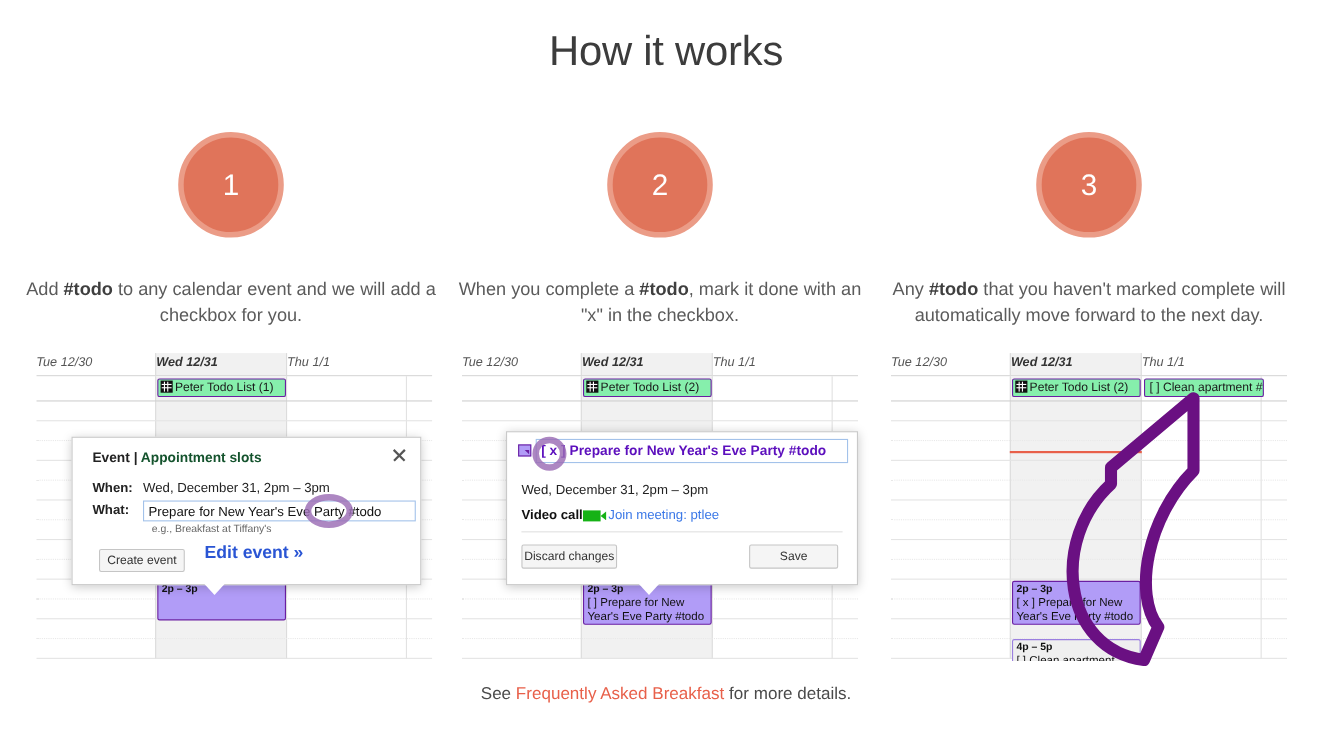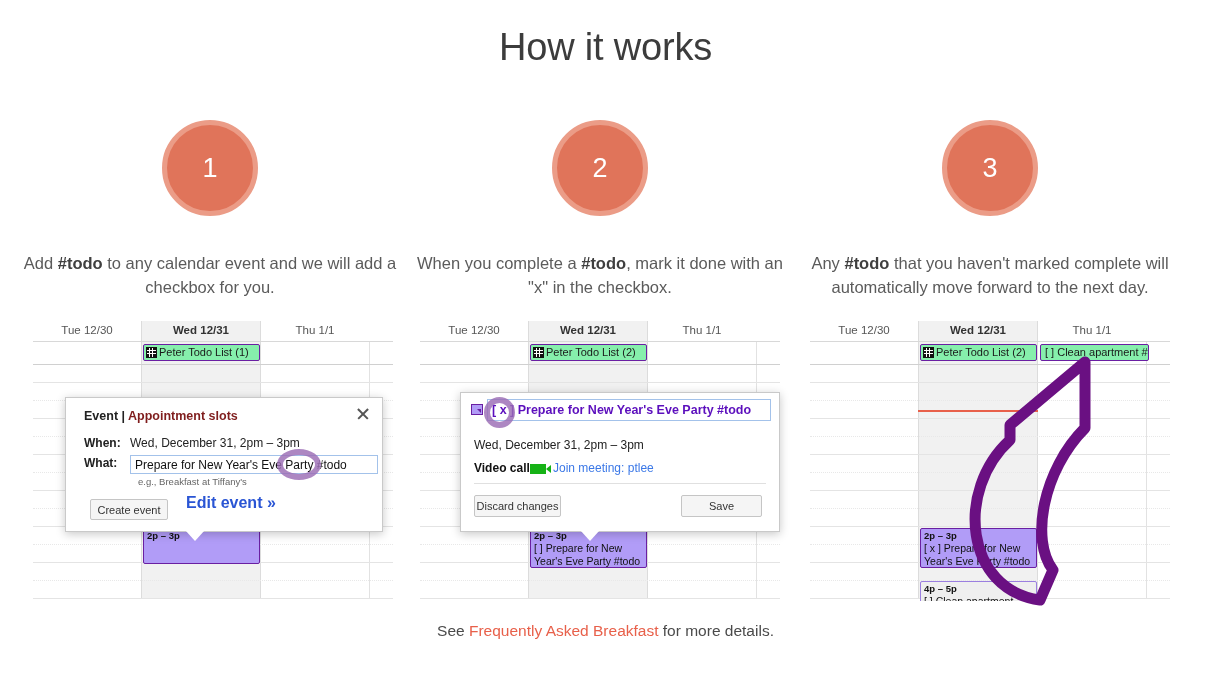--- a/index.html
+++ b/index.html
@@ -54,22 +54,22 @@
     overflow:hidden;font-size:11px;color:#444;
   }
   .col-1 .cal{margin-left:18px;}
   .col-2 .cal{margin-left:15px;}
   .col-3 .cal{margin-left:15px;}
 
   .cal-head{
     position:relative;height:20px;width:100%;
   }
   .cal-head .dayhdr{
-    position:absolute;top:0;text-align:center;font-size:11.5px;color:#555;
-    height:20px;line-height:18px;
+    position:absolute;top:0;text-align:left;font-size:11.5px;color:#555;
+    height:20px;line-height:18px;font-style:italic;
   }
   .dayhdr.today{
     background:#f1f1f1;font-weight:700;color:#333;
     border-left:1px solid #dcdcdc;border-right:1px solid #dcdcdc;
     box-sizing:border-box;
   }
   .cal-body{
     position:relative;width:100%;height:258px;
     border-top:1px solid #d8d8d8;
     box-sizing:border-box;
@@ -126,21 +126,21 @@
   }
   .dlg-tail{
     position:absolute;width:0;height:0;
     border-left:10px solid transparent;border-right:10px solid transparent;
     border-top:11px solid #fff;
     z-index:21;
   }
   .dlg1{left:65px;top:397px;width:318px;height:135px;}
   .d1-row{position:absolute;font-size:12.5px;color:#222;}
   .d1-title{left:18px;top:11px;font-weight:700;}
-  .d1-title a{color:#7f1d1d;text-decoration:none;font-weight:700;}
+  .d1-title a{color:#14532d;text-decoration:none;font-weight:700;}
   .d1-x{
     position:absolute;right:13px;top:9px;width:13px;height:13px;cursor:pointer;
   }
   .d1-x::before,.d1-x::after{
     content:"";position:absolute;left:0;top:6px;width:14px;height:1.6px;background:#555;
   }
   .d1-x::before{transform:rotate(45deg);}
   .d1-x::after{transform:rotate(-45deg);}
   .lbl{position:absolute;left:18px;font-size:12px;font-weight:700;color:#222;}
   .val{position:absolute;left:64px;font-size:12px;color:#222;}

